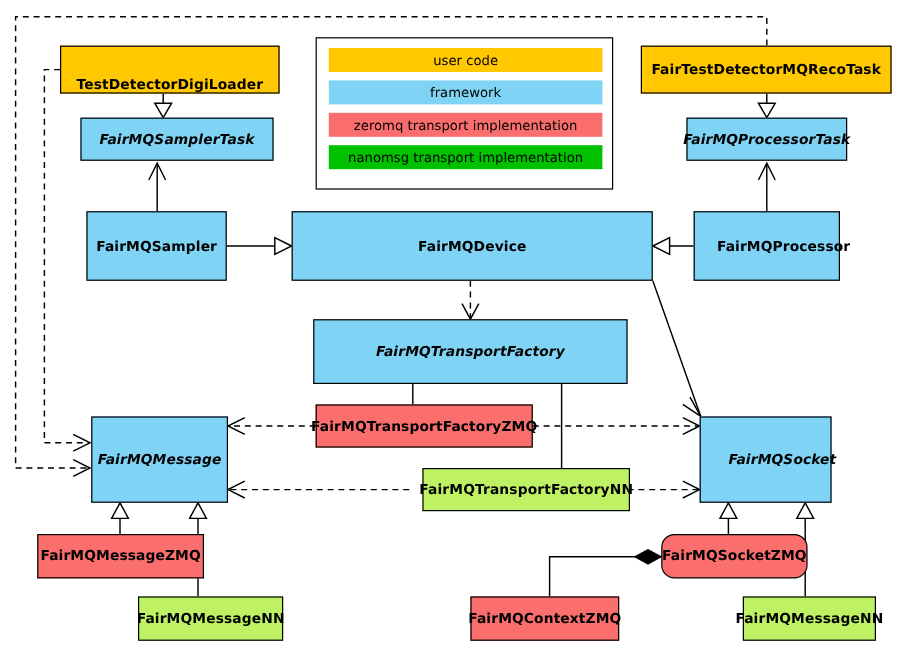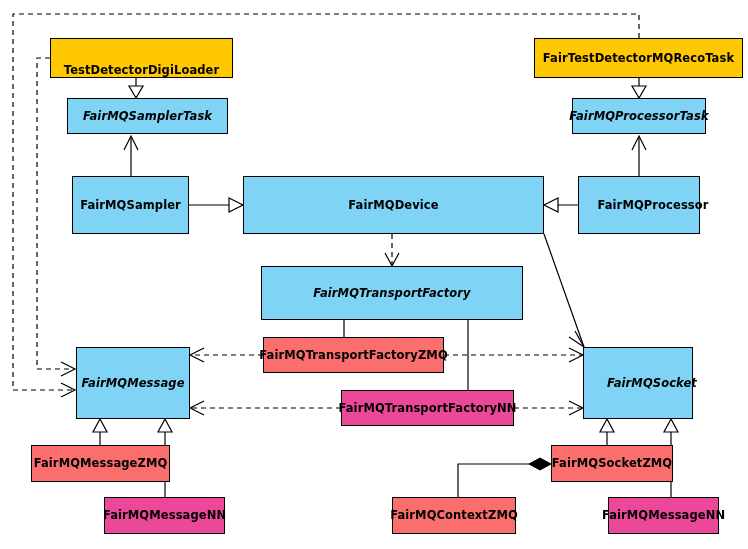--- a/index.html
+++ b/index.html
@@ -33,21 +33,21 @@
     color:#000000;
     letter-spacing:0.1px;
     line-height:1.1;
     padding:0 4px;
     z-index:3;
   }
   .node.abstract{ font-style:italic; }
   .c-user{ background:#ffc800; }
   .c-frame{ background:#7fd4f5; }
   .c-zmq{ background:#fa6e6e; }
-  .c-nn{ background:#ec4899; }
+  .c-nn{ background:#bef264;margin-left:11px; }
 
   
   #legend{
     position:absolute;
     left:263px; top:31px;
     width:248px; height:127px;
     background:#ffffff;
     border:1px solid #000000;
     box-sizing:border-box;
     z-index:4;
@@ -232,26 +232,40 @@
   </div>
 
   <div class="node c-nn" style="left:104px;top:497px;width:121px;height:37px;">
     <span>FairMQMessageNN</span>
   </div>
 
   <div class="node c-frame abstract" style="left:583px;top:347px;width:110px;height:72px;padding-left:32px;">
     <span>FairMQSocket</span>
   </div>
 
-  <div class="node c-zmq" style="left:551px;top:445px;width:122px;height:37px;">
+  <div class="node c-zmq" style="left:551px;top:445px;width:122px;height:37px;border-radius:11px;">
     <span>FairMQSocketZMQ</span>
   </div>
 
   <div class="node c-nn" style="left:608px;top:497px;width:111px;height:37px;">
     <span>FairMQMessageNN</span>
   </div>
 
   <div class="node c-zmq" style="left:392px;top:497px;width:124px;height:37px;">
     <span>FairMQContextZMQ</span>
   </div>
 
+  <div id="legend">
+    <div class="legend-row lr0" style="background:#ffc800;">
+      <span>user code</span>
+    </div>
+    <div class="legend-row lr1" style="background:#7fd4f5;">
+      <span>framework</span>
+    </div>
+    <div class="legend-row lr2" style="background:#fa6e6e;">
+      <span>zeromq transport implementation</span>
+    </div>
+    <div class="legend-row lr3" style="background:#00c000;">
+      <span>nanomsg transport implementation</span>
+    </div>
+  </div>
 
 </div>
 
 </body></html>

